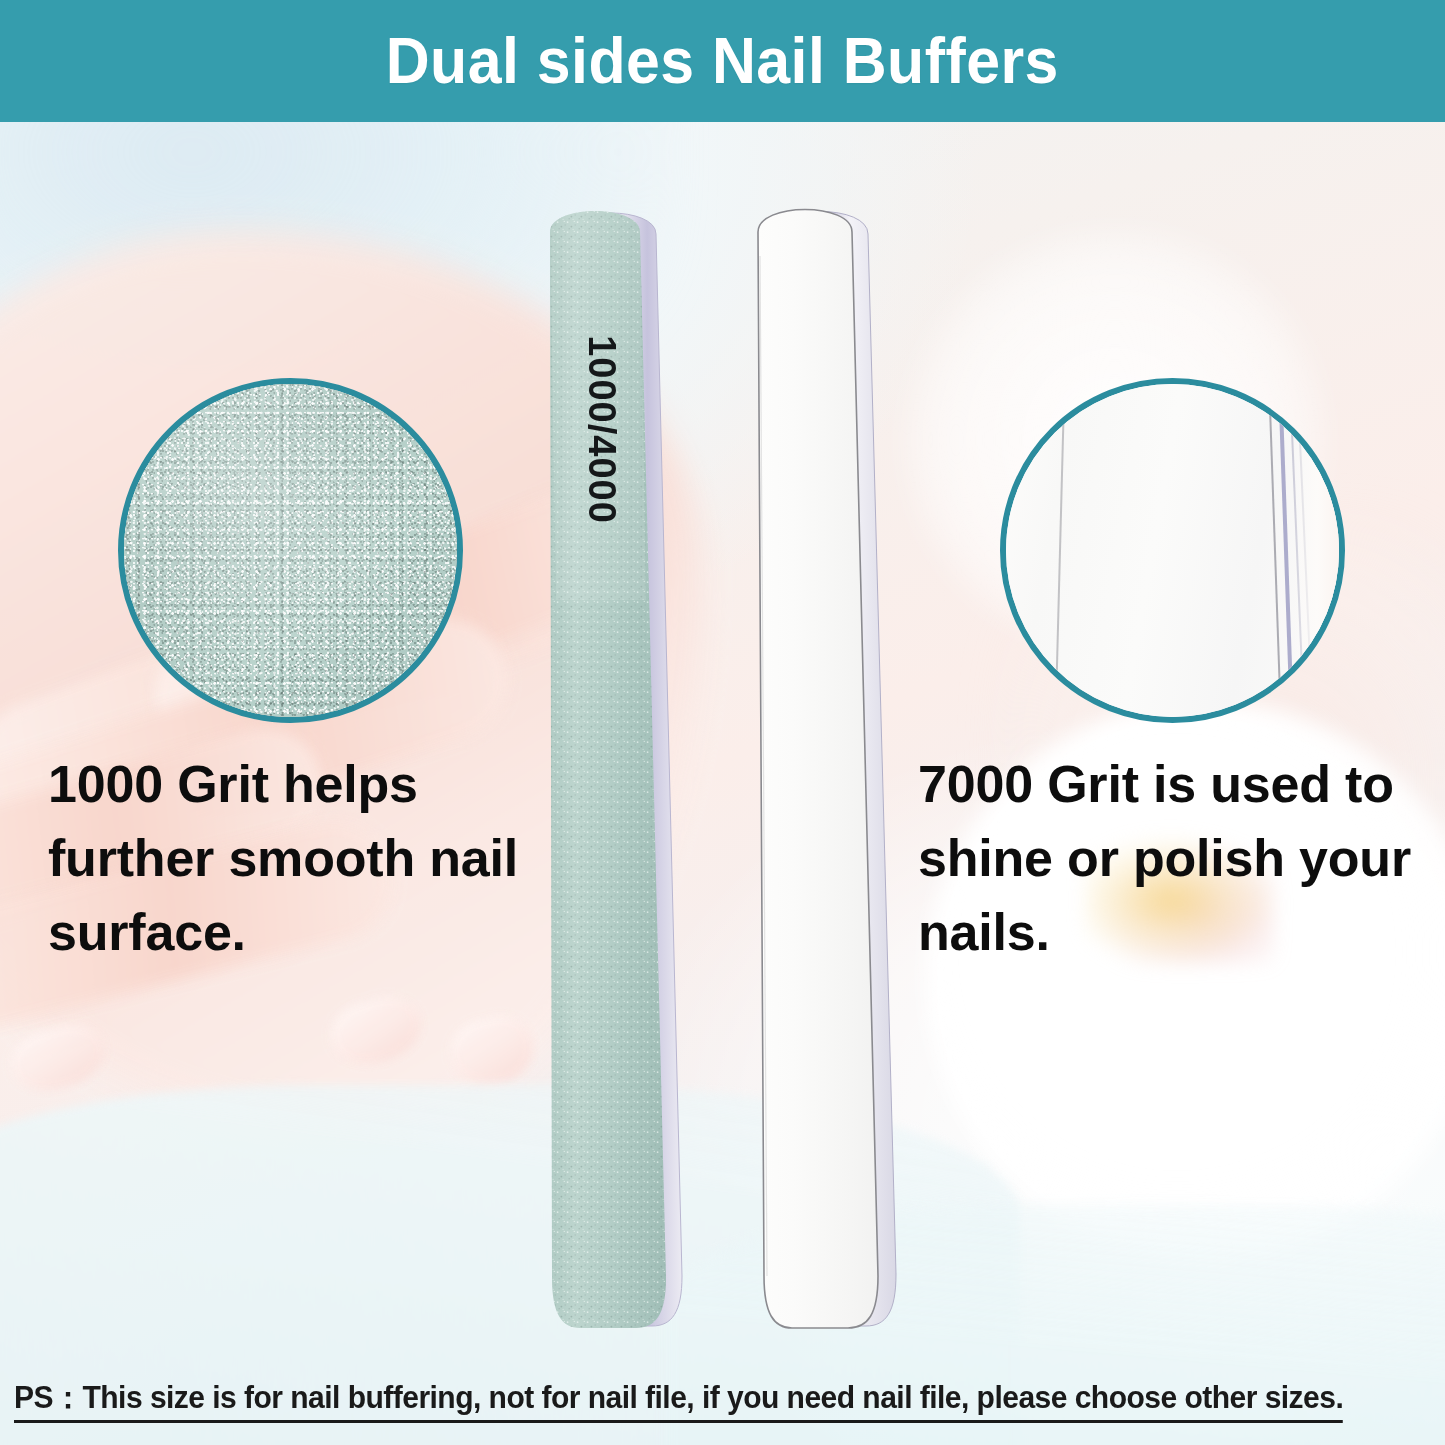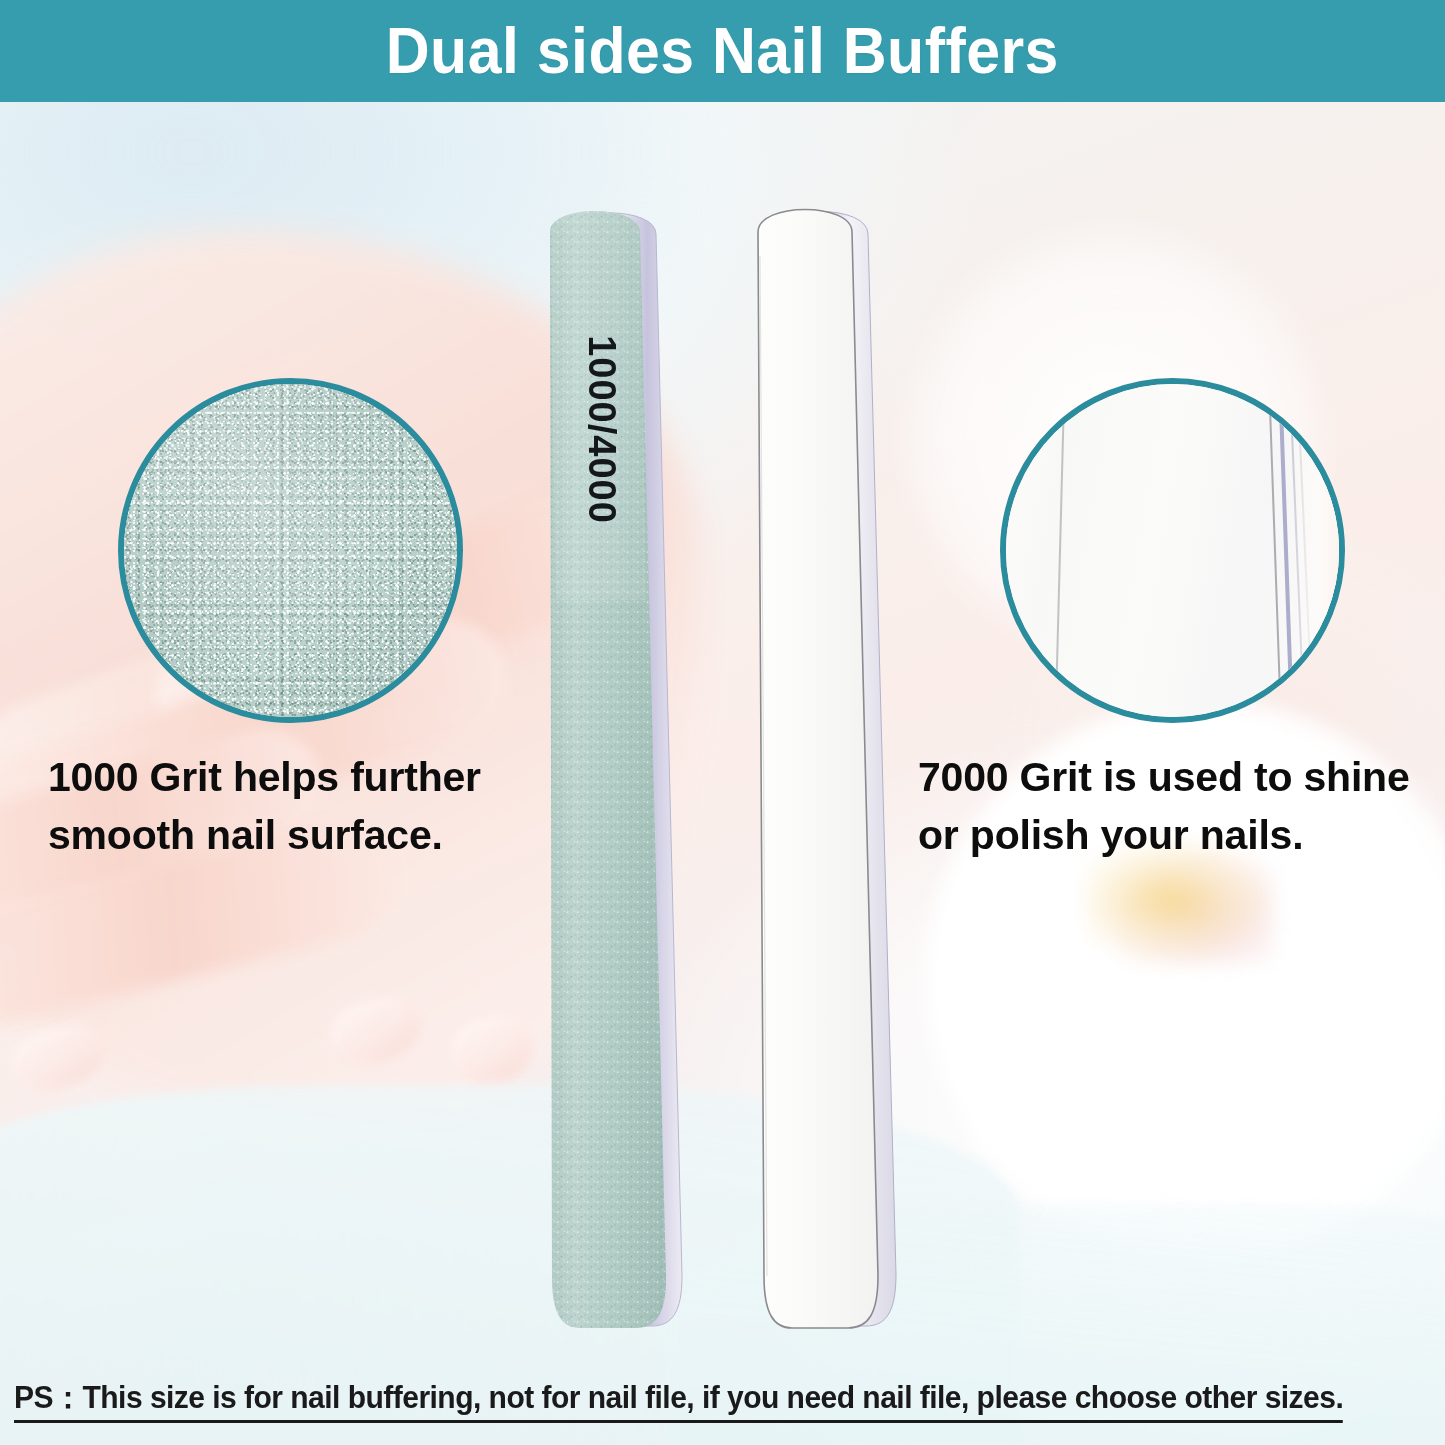--- a/index.html
+++ b/index.html
@@ -129,21 +129,21 @@
     width: 520px; height: 520px;
     background: radial-gradient(ellipse at 50% 50%, rgba(250,232,226,0.7) 0%, rgba(252,242,238,0.35) 55%, rgba(255,255,255,0) 82%);
     filter: blur(24px);
   }
 
   
   .header-bar {
     position: absolute;
     left: 0; top: 0;
     width: 1445px;
-    height: 102px;
+    height: 122px;
     background: #359dad;
     display: flex;
     align-items: center;
     justify-content: center;
     z-index: 30;
   }
   .header-title {
     color: #ffffff;
     font-size: 64px;
     font-weight: bold;
@@ -250,21 +250,21 @@
     white-space: nowrap;
     z-index: 5;
     font-family: "Liberation Sans", sans-serif;
   }
 
   
   .caption {
     position: absolute;
     z-index: 25;
     color: #0d0d0d;
-    font-size: 41px;
+    font-size: 52px;
     font-weight: bold;
     line-height: 1.42;
     letter-spacing: -0.2px;
   }
   .caption-left  { left: 48px;  top: 748px; width: 470px; text-align: left; }
   .caption-right { left: 918px; top: 748px; width: 520px; text-align: left; }
 
   
   .ps-footer {
     position: absolute;

